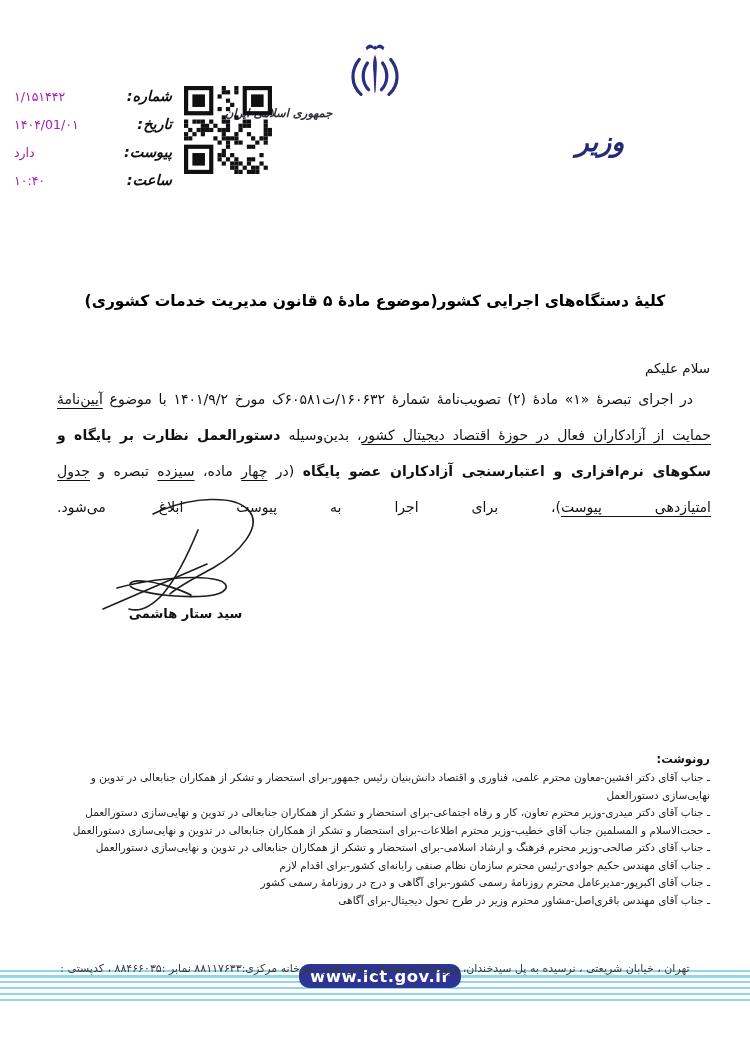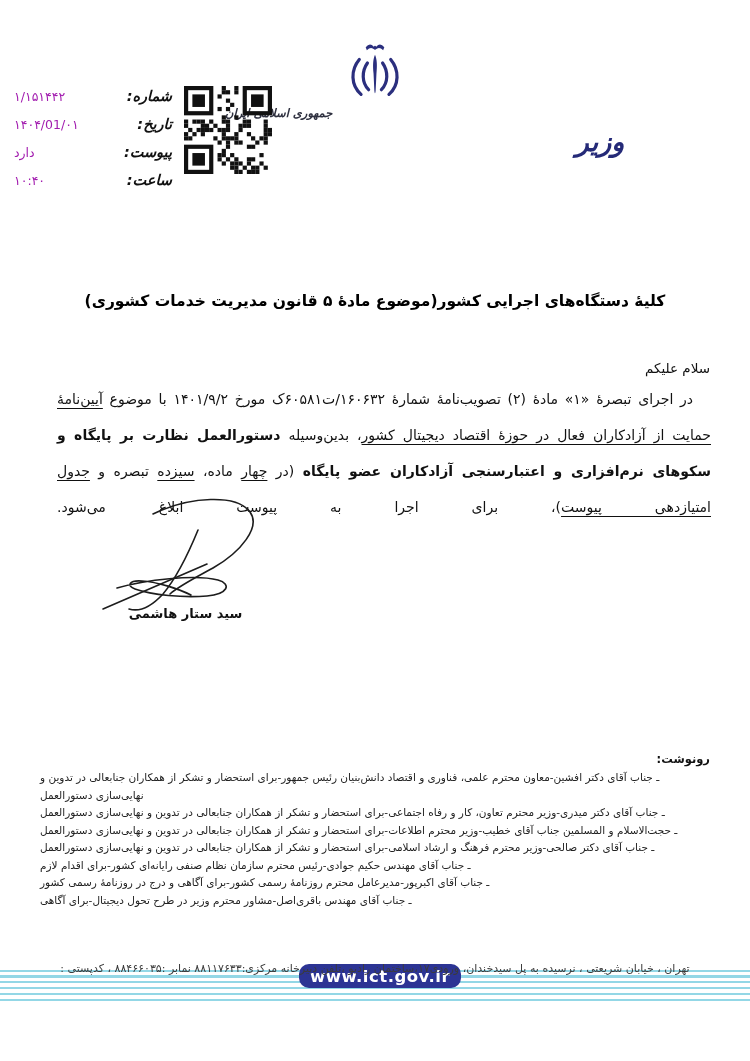--- a/index.html
+++ b/index.html
@@ -51,21 +51,21 @@
   
   .signature{position:absolute;left:95px;top:492px;width:225px;height:120px;}
   .signature svg{width:100%;height:100%;}
   .sig-name{
     position:absolute;left:118px;top:606px;width:135px;
     text-align:center;font-weight:bold;font-size:13px;color:#111;
   }
   
   .cc{position:absolute;right:40px;left:40px;top:752px;}
   .cc-label{font-weight:bold;font-size:11.5px;margin-bottom:3px;color:#111;}
-  .cc-item{font-size:10.5px;line-height:17.5px;color:#222;text-align:left;}
+  .cc-item{font-size:10.5px;line-height:17.5px;color:#222;text-align:right;}
   
   .stripes{
     position:absolute;left:0;right:0;top:966px;height:38px;
     background:repeating-linear-gradient(180deg,
       #ffffff 0px,#ffffff 3.5px,
       #93d7e6 3.5px,#93d7e6 5.8px);
   }
   .site-pill{
     position:absolute;left:299px;top:964px;width:162px;height:24px;
     background:#2c3494;border-radius:10px;

